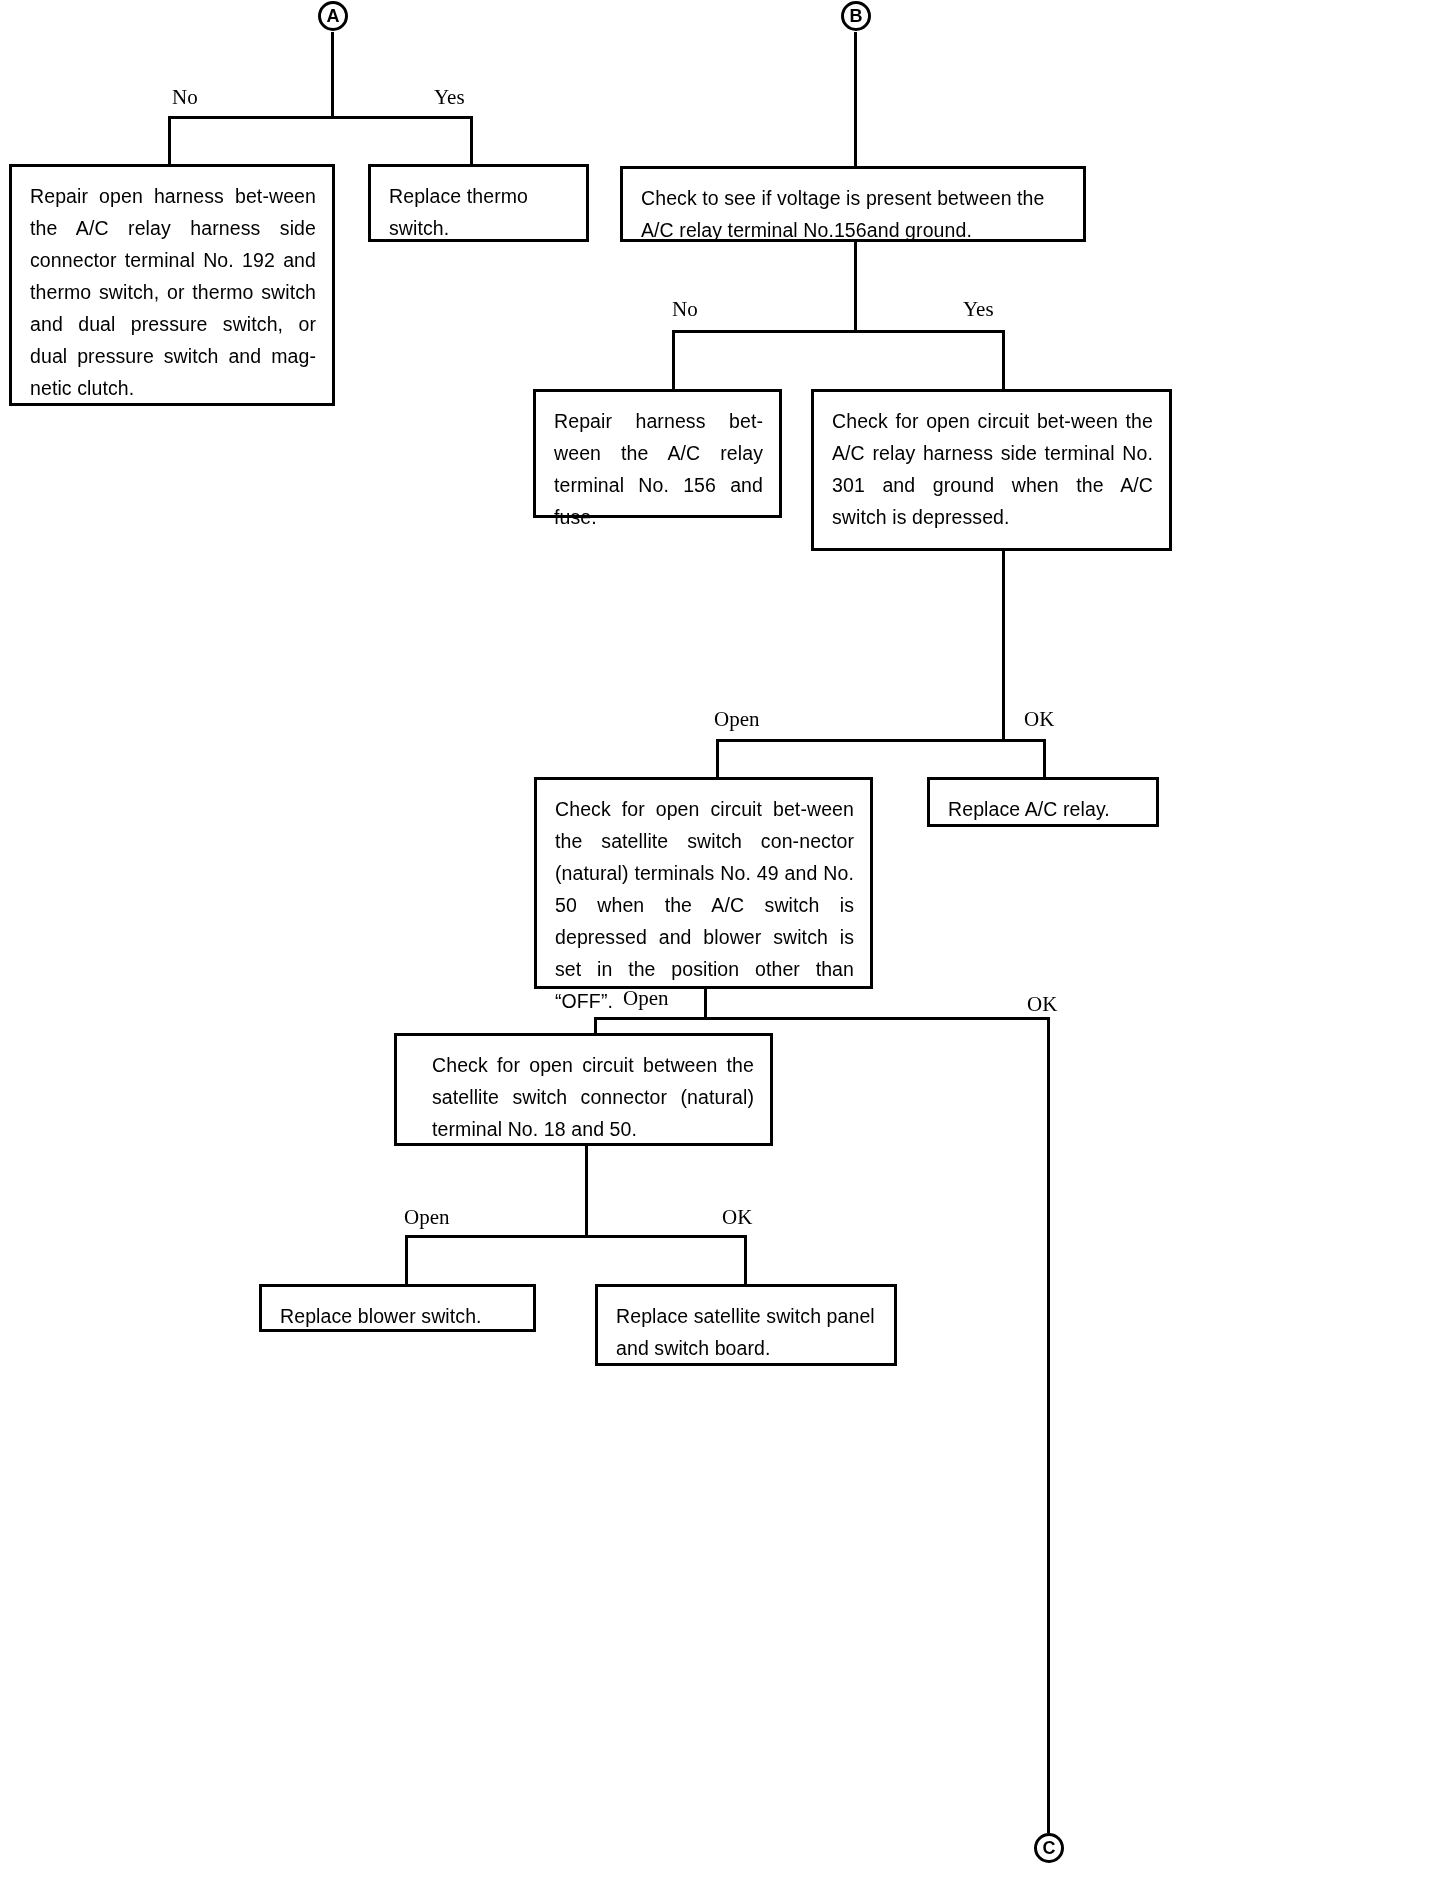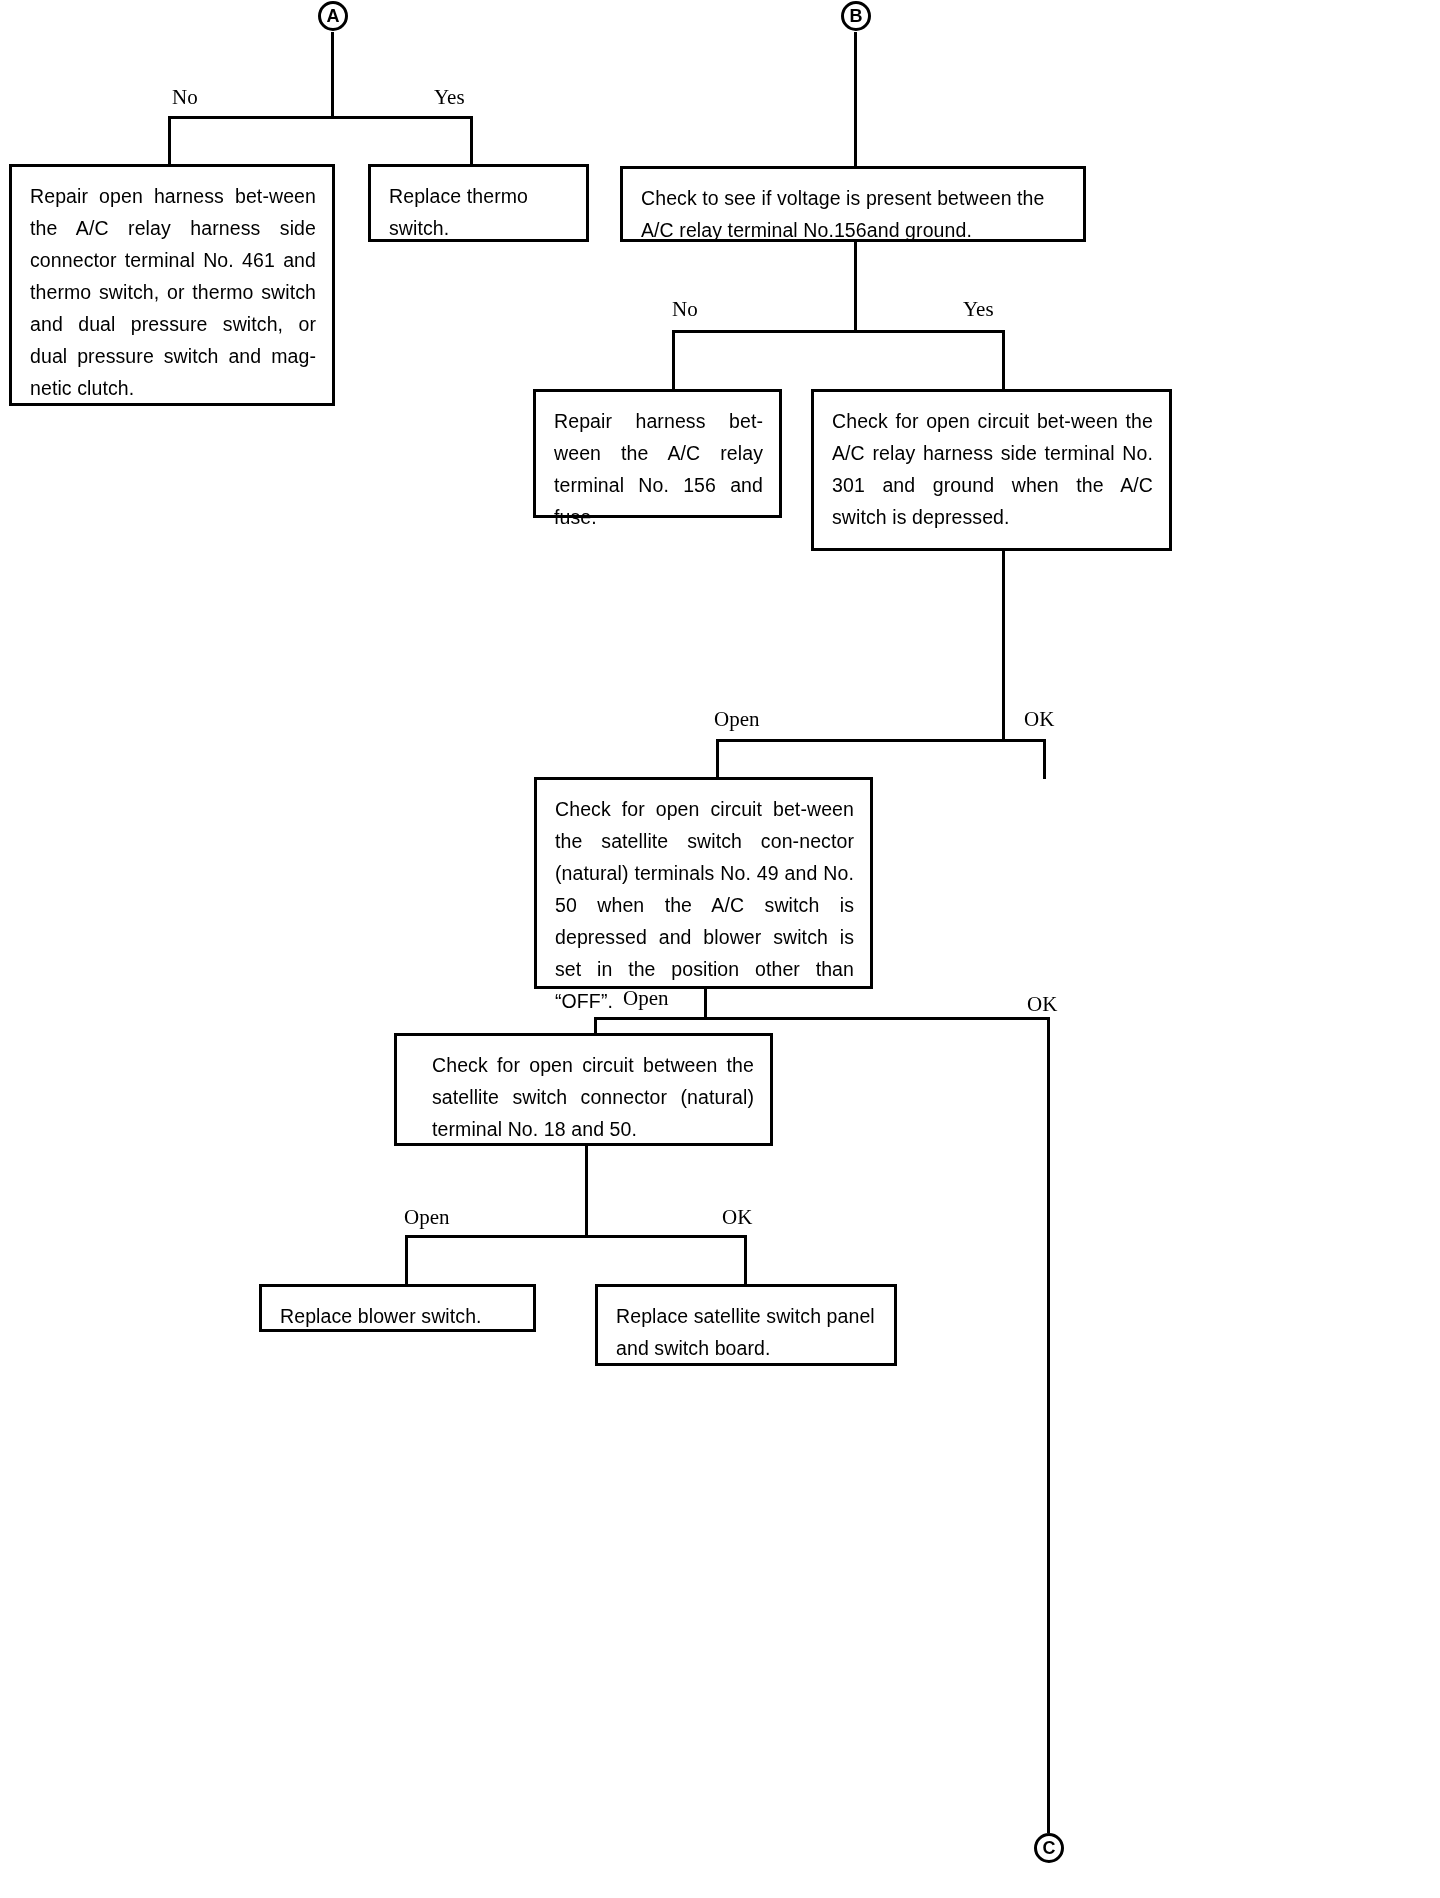--- a/index.html
+++ b/index.html
@@ -77,21 +77,21 @@
   <div class="ln hl" style="left:168px; top:116px; width:305px;"></div>
 
   <div class="ln vl" style="left:168px; top:116px; height:50px;"></div>
 
   <div class="ln vl" style="left:470px; top:116px; height:50px;"></div>
 
   <div class="lab" style="left:172px; top:87px;">No</div>
   <div class="lab" style="left:434px; top:87px;">Yes</div>
 
   <div class="box" style="left:9px; top:164px; width:326px; height:242px;">
-    <p>Repair open harness bet-​ween the A/C relay harness side connector terminal No. 461 and thermo switch, or thermo switch and dual pressure switch, or dual pressure switch and mag-​netic clutch.</p>
+    <p>Repair open harness bet-​ween the A/C relay harness side connector terminal No. 192 and thermo switch, or thermo switch and dual pressure switch, or dual pressure switch and mag-​netic clutch.</p>
   </div>
 
   <div class="box nojust" style="left:368px; top:164px; width:221px; height:78px;">
     <p>Replace  thermo switch.</p>
   </div>
 
   <div class="ln vl" style="left:854px; top:32px; height:135px;"></div>
 
   <div class="box nojust" style="left:620px; top:166px; width:466px; height:76px;">
     <p>Check to see if voltage is present between the A/C relay terminal No.156and ground.</p>
@@ -118,20 +118,23 @@
   <div class="ln vl" style="left:716px; top:739px; height:40px;"></div>
   <div class="ln vl" style="left:1043px; top:739px; height:40px;"></div>
 
   <div class="lab" style="left:714px; top:709px;">Open</div>
   <div class="lab" style="left:1024px; top:709px;">OK</div>
 
   <div class="box" style="left:534px; top:777px; width:339px; height:212px;">
     <p>Check for open circuit bet-​ween the satellite switch con-​nector (natural) terminals No. 49 and No. 50 when the A/C switch is depressed and blower switch is set in the position other than “OFF”.</p>
   </div>
 
+  <div class="box nojust" style="left:927px; top:777px; width:232px; height:50px;">
+    <p>Replace A/C relay.</p>
+  </div>
 
   <div class="ln vl" style="left:704px; top:989px; height:30px;"></div>
   <div class="ln hl" style="left:594px; top:1017px; width:456px;"></div>
   <div class="ln vl" style="left:594px; top:1017px; height:18px;"></div>
 
   <div class="ln vl" style="left:1047px; top:1017px; height:816px;"></div>
 
   <div class="lab" style="left:623px; top:988px;">Open</div>
   <div class="lab" style="left:1027px; top:994px;">OK</div>
 

